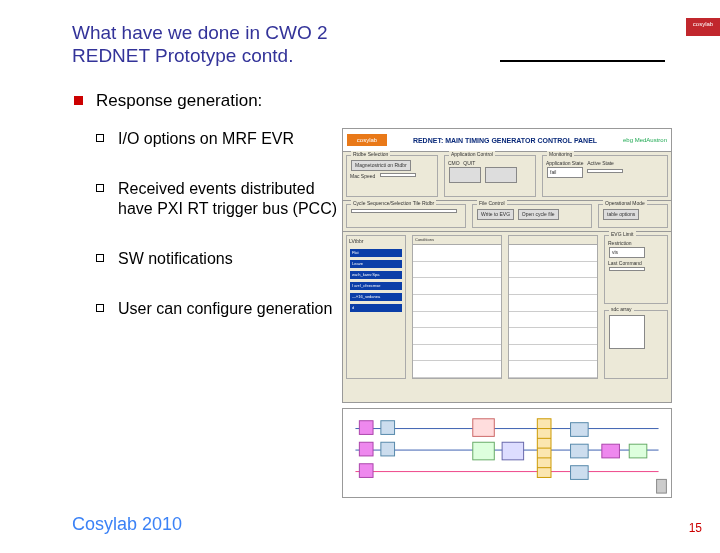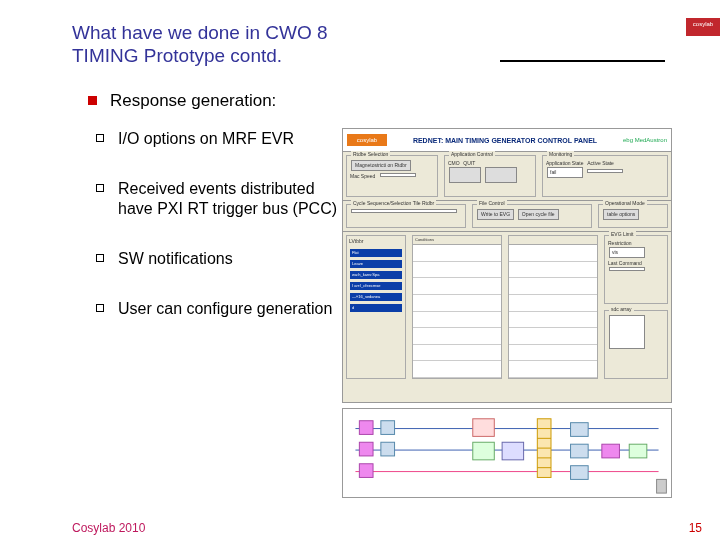--- a/index.html
+++ b/index.html
@@ -53,21 +53,21 @@
     position: absolute;
     left: 72px;
     top: 80px;
     width: 275px;
     font-size: 17px;
     line-height: 1.25;
   }
   .lvl1 {
     padding-left: 22px;
     position: relative;
-    margin: 10px 0 18px 16px;
+    margin: 10px 0 18px 2px;
   }
   .lvl1 .bullet {
     position: absolute;
     left: 0;
     top: 6px;
     width: 9px;
     height: 9px;
     background: #cc0000;
   }
   .lvl2 {
@@ -83,22 +83,22 @@
     width: 8px;
     height: 8px;
     border: 1px solid #000;
     box-sizing: border-box;
     background: #fff;
   }
   .footer {
     position: absolute;
     left: 72px;
     bottom: 18px;
-    font-size: 12px;
-    color: #be185d;
+    font-size: 18px;
+    color: #3b82f6;
   }
   .pagenum {
     position: absolute;
     right: 18px;
     bottom: 18px;
     font-size: 12px;
     color: #cc0000;
     margin-left: 28px;
   }
 
@@ -256,22 +256,22 @@
   .diagram-img svg { width: 100%; height: 100%; }
 </style>
 </head>
 <body>
 
 <div class="slide">
 
   <div class="logo-tab">cosylab</div>
 
   <div class="title-area">
-    <div>What have we done in CWO 8</div>
-    <div>TIMING Prototype contd.</div>
+    <div>What have we done in CWO 2</div>
+    <div>REDNET Prototype contd.</div>
   </div>
 
   <div class="title-under"></div>
 
   <div class="body-text">
     <div class="lvl1">
       <span class="bullet"></span>
       <span>Response generation:</span>
     </div>
     <div class="lvl2">

